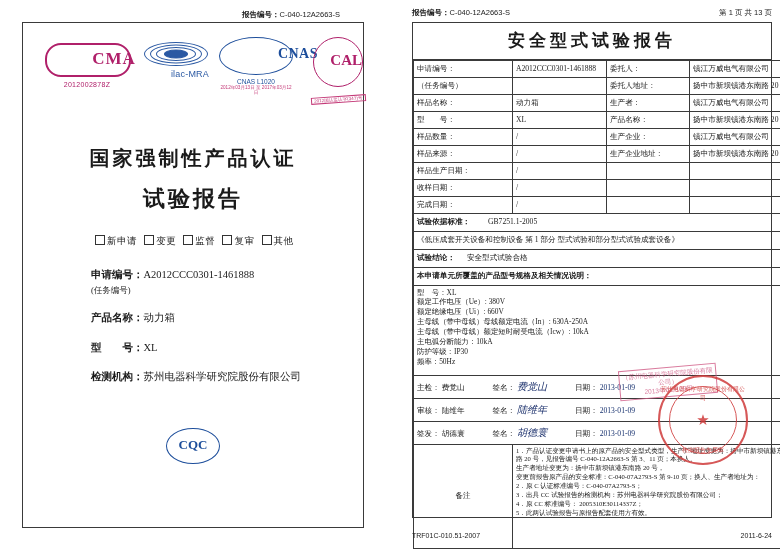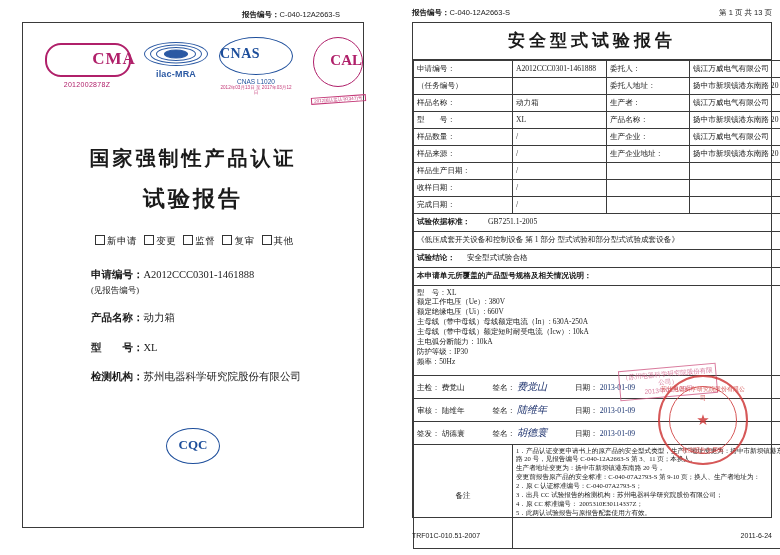--- a/index.html
+++ b/index.html
@@ -22,26 +22,26 @@
   .cma .num{margin-top:4px;font-size:7px;color:#b0206a;letter-spacing:.3px;}
 
   
   .ilac{left:120px;top:2px;width:66px;}
   .ilac .arcs{position:relative;height:30px;}
   .ilac .arcs i{position:absolute;left:50%;top:50%;border:1px solid #2b59a3;border-radius:50%;transform:translate(-50%,-50%);display:block;}
   .ilac .arcs i:nth-child(1){width:62px;height:22px;}
   .ilac .arcs i:nth-child(2){width:50px;height:17px;}
   .ilac .arcs i:nth-child(3){width:38px;height:12px;}
   .ilac .arcs i:nth-child(4){width:22px;height:7px;background:#2b59a3;}
-  .ilac .txt{font-size:9px;color:#2b59a3;font-weight:bold;letter-spacing:.2px;}
+  .ilac .txt{font-size:9px;color:#2b59a3;font-weight:normal;letter-spacing:.2px;text-align:right;}
 
   
   .cnas{left:196px;top:0px;width:74px;}
   .cnas .oval{position:relative;width:72px;height:36px;border:1.6px solid #1d4e9b;border-radius:50%;}
-  .cnas .oval .t{position:absolute;left:0;top:8px;width:100%;text-align:left;font-size:14px;font-weight:bold;color:#1d4e9b;font-family:"Liberation Serif",serif;letter-spacing:.5px;}
+  .cnas .oval .t{position:absolute;left:0;top:8px;width:100%;text-align:right;font-size:14px;font-weight:bold;color:#1d4e9b;font-family:"Liberation Serif",serif;letter-spacing:.5px;padding-left:26px;}
   .cnas .sub{margin-top:3px;font-size:6.5px;color:#1d4e9b;}
   .cnas .sub2{font-size:6.5px;color:#1d4e9b;}
 
   
   .cal{left:278px;top:0px;width:74px;}
   .cal .circ{position:relative;width:48px;height:48px;margin:0 auto;border:1.8px solid #b0206a;border-radius:50%;}
   .cal .circ .t{position:absolute;left:0;top:14px;width:100%;text-align:right;font-size:15px;font-weight:bold;color:#b0206a;font-family:"Liberation Serif",serif;}
   .cal .stamp{margin-top:2px;font-size:6px;color:#c43a78;border:1px solid #c43a78;display:inline-block;padding:0 2px;transform:rotate(-4deg);}
 
   .l-title{position:absolute;left:0;top:122px;width:100%;text-align:center;}
@@ -156,21 +156,21 @@
         <span><i class="box"></i><span>新申请</span></span>
         <span><i class="box"></i><span>变更</span></span>
         <span><i class="box"></i><span>监督</span></span>
         <span><i class="box"></i><span>复审</span></span>
         <span><i class="box"></i><span>其他</span></span>
       </div>
 
       <div class="l-fields">
         <div class="row">
           <span class="lbl">申请编号：</span><span>A2012CCC0301-1461888</span>
-          <span class="sm">(见报告编号)</span>
+          <span class="sm">(任务编号)</span>
         </div>
         <div class="row">
           <span class="lbl">产品名称：</span><span>动力箱</span>
         </div>
         <div class="row">
           <span class="lbl">型　　号：</span><span>XL</span>
         </div>
         <div class="row">
           <span class="lbl">检测机构：</span><span>苏州电器科学研究院股份有限公司</span>
         </div>

